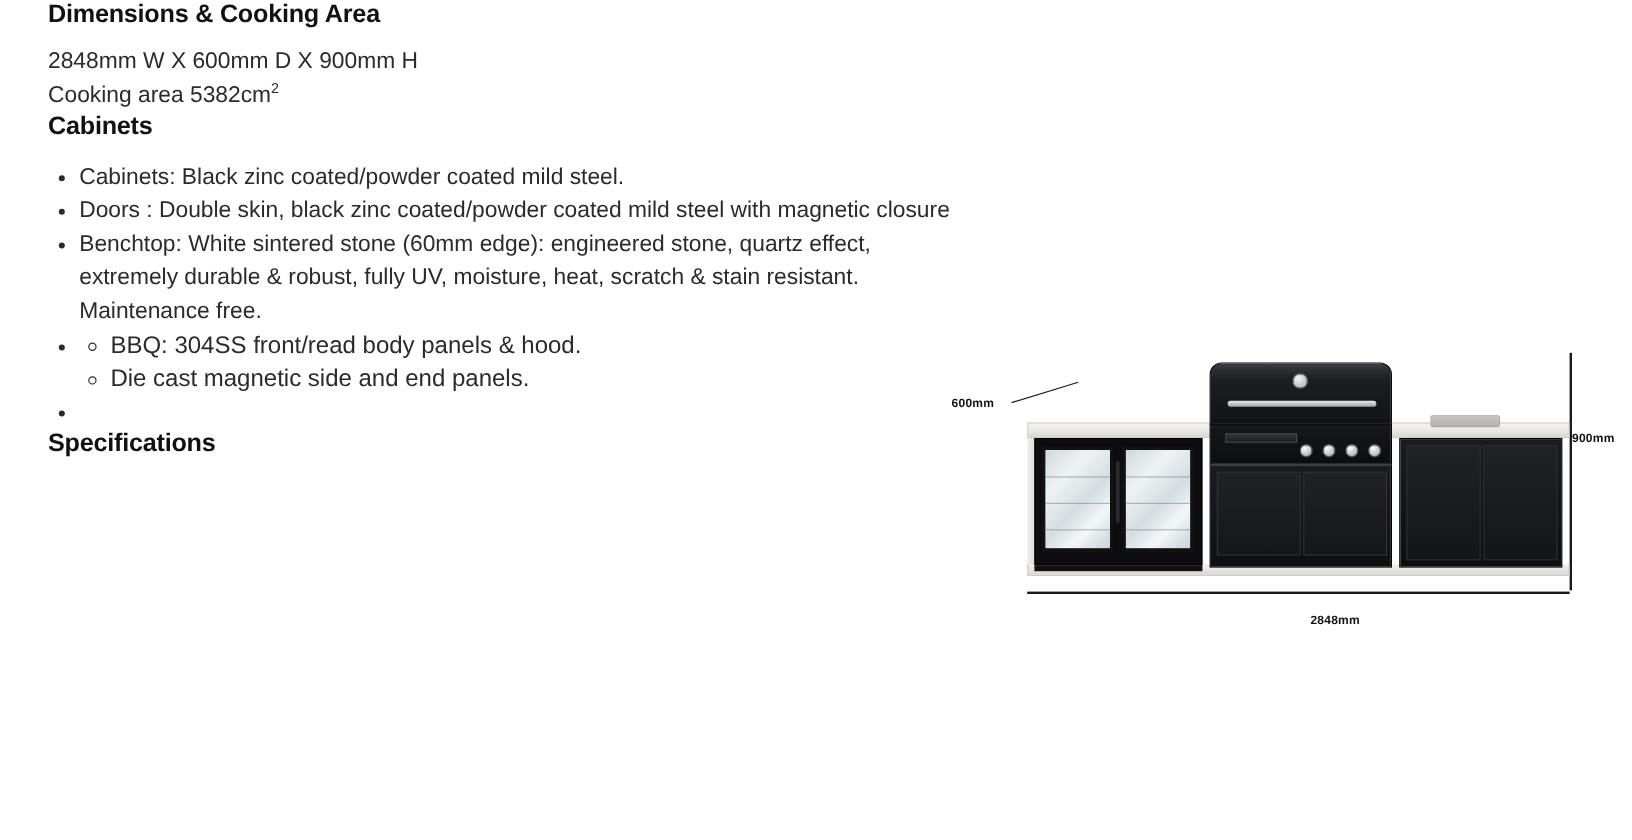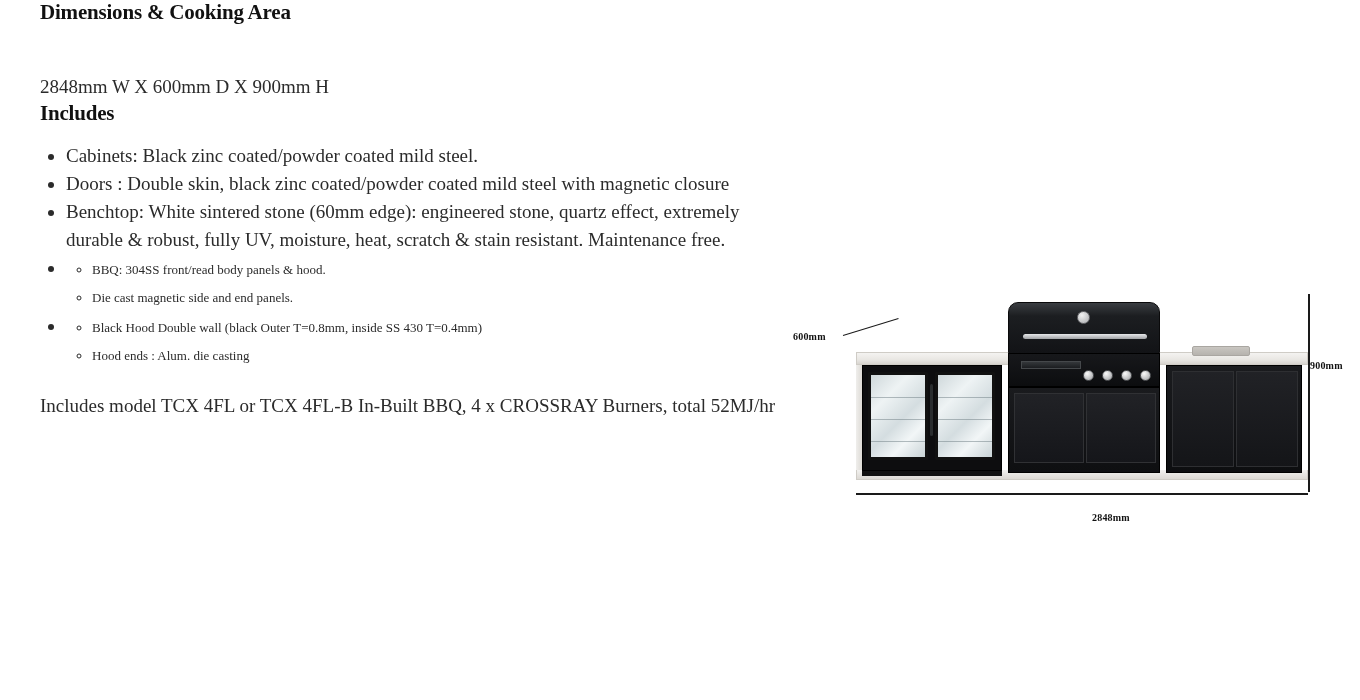--- a/index.html
+++ b/index.html
@@ -10,21 +10,20 @@
     height: 700px;
     background: #ffffff;
     font-family: "Liberation Sans", sans-serif;
     color: #1a1a1a;
     overflow: hidden;
   }
   .page {
     position: relative;
     width: 1360px;
     height: 536px;
-    font-family: Liberation Serif, serif;
   }
   .content-col {
     position: absolute;
     left: 40px;
     top: 0;
     width: 760px;
   }
   h2.section-title {
     font-size: 21px;
     font-weight: bold;
@@ -32,21 +31,21 @@
     margin: 0;
     color: #111111;
   }
   .title-dims { margin-top: 4px; }
   .para {
     font-size: 19px;
     line-height: 28px;
     color: #2b2b2b;
     margin: 0;
   }
-  .dims-para { margin-top: 48px; }
+  .dims-para { margin-top: 14px; }
   .dims-line { display: block; }
   .sup {
     font-size: 12px;
     vertical-align: super;
     line-height: 0;
   }
   .title-materials { margin-top: 42px; }
   ul.matlist {
     list-style: disc;
     margin: 16px 0 0 0;
@@ -57,21 +56,21 @@
     line-height: 28px;
     color: #2b2b2b;
     margin-bottom: 0px;
   }
   ul.sublist {
     list-style: circle;
     margin: 0 0 0 0;
     padding-left: 26px;
   }
   ul.sublist > li {
-    font-size: 13px;
+    font-size: 20px;
     line-height: 28px;
     color: #2b2b2b;
   }
   li.gap-after { margin-bottom: 18px; }
   .title-specs { margin-top: 40px; }
   .specs-para { margin-top: 22px; }
 
   
   .figure {
     position: absolute;
@@ -194,43 +193,40 @@
 <body>
 
 <div class="page">
 
   <div class="content-col">
 
     <h2 class="section-title title-dims">Dimensions &amp; Cooking Area</h2>
 
     <div class="para dims-para">
       <span class="dims-line">2848mm W X 600mm D X 900mm H</span>
+      <span class="dims-line"><span>Cooking area 5382cm</span><span class="sup">2</span></span>
     </div>
 
-    <h2 class="section-title title-materials">Includes</h2>
+    <h2 class="section-title title-materials">Cabinets</h2>
 
     <ul class="matlist">
       <li><span>Cabinets: Black zinc coated/powder coated mild steel.</span></li>
       <li><span>Doors : Double skin, black zinc coated/powder coated mild steel with magnetic closure</span></li>
       <li><span>Benchtop: White sintered stone (60mm edge): engineered stone, quartz effect, extremely durable &amp; robust, fully UV, moisture, heat, scratch &amp; stain resistant. Maintenance free.</span></li>
       <li class="gap-after">
         <ul class="sublist">
           <li><span>BBQ: 304SS front/read body panels &amp; hood.</span></li>
           <li><span>Die cast magnetic side and end panels.</span></li>
         </ul>
       </li>
       <li>
-        <ul class="sublist">
-          <li><span>Black Hood Double wall (black Outer T=0.8mm, inside SS 430 T=0.4mm)</span></li>
-          <li><span>Hood ends : Alum. die casting</span></li>
-        </ul>
       </li>
     </ul>
 
-    <p class="para specs-para">Includes model TCX 4FL or TCX 4FL-B In-Built BBQ, 4 x CROSSRAY Burners, total 52MJ/hr</p>
+    <h2 class="section-title title-specs">Specifications</h2>
 
   </div>
 
   <div class="figure">
 
     <span class="dim-label label-600">600mm</span>
     <span class="dim-label label-900">900mm</span>
     <span class="dim-label label-2848">2848mm</span>
 
     <span class="line lead-600"></span>

